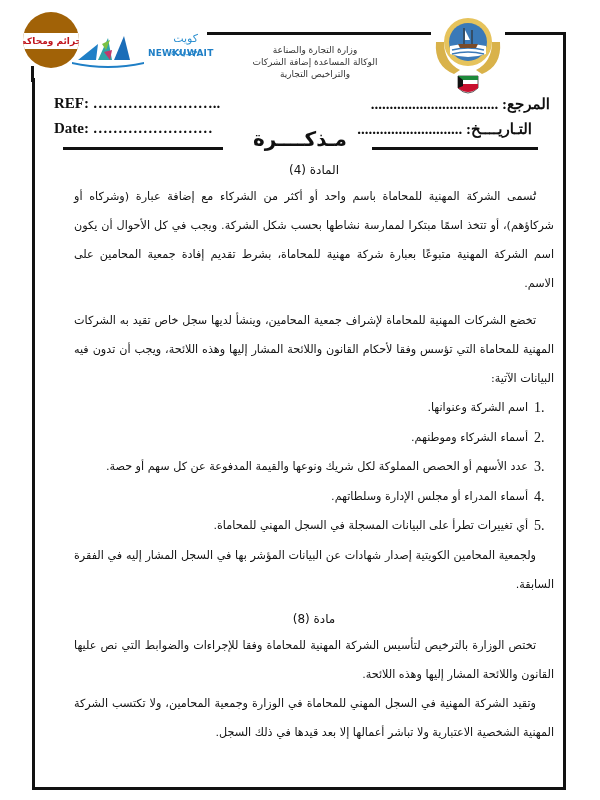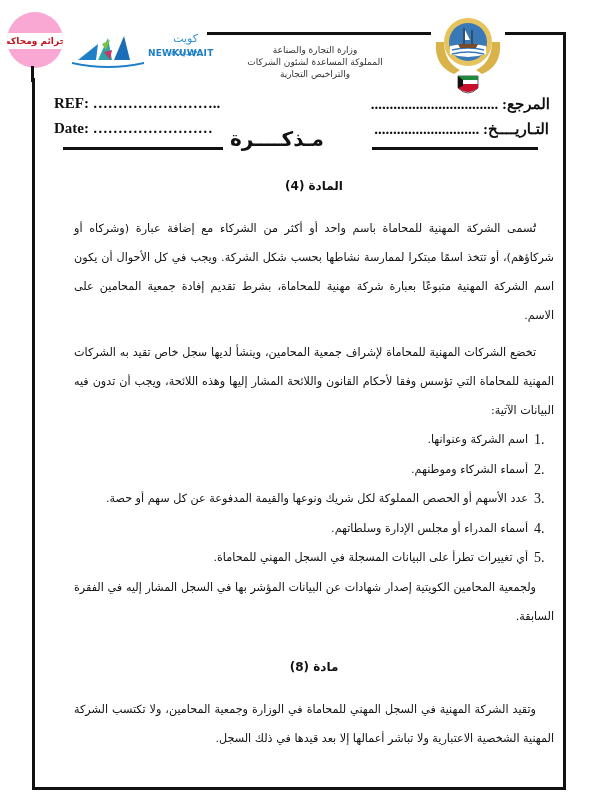--- a/index.html
+++ b/index.html
@@ -6,21 +6,21 @@
   body { width:600px; height:800px; background:#ffffff; position:relative; overflow:hidden; font-family:"DejaVu Sans", sans-serif; color:#111; }
 
   
   .frame-left { position:absolute; left:32px; top:78px; width:3px; height:712px; background:#111; }
   .frame-right { position:absolute; left:563px; top:33px; width:3px; height:757px; background:#111; }
   .frame-bottom { position:absolute; left:32px; top:787px; width:534px; height:3px; background:#111; }
   .frame-top-a { position:absolute; left:207px; top:32px; width:224px; height:3px; background:#111; }
   .frame-top-b { position:absolute; left:505px; top:32px; width:61px; height:3px; background:#111; }
 
   
-  .badge { position:absolute; left:7px; top:12px; width:56px; height:56px; border-radius:50%; background:#f9a8d4; overflow:hidden; }
+  .badge { position:absolute; left:23px; top:12px; width:56px; height:56px; border-radius:50%; background:#a16207; overflow:hidden; }
   .badge-band { position:absolute; left:0; top:21px; width:56px; height:16px; background:#fff; display:flex; align-items:center; justify-content:center; }
   .badge-text { font-size:9px; font-weight:bold; color:#c0141c; direction:rtl; white-space:nowrap; font-family:"DejaVu Sans", sans-serif; }
   .badge-stem { position:absolute; left:31px; top:66px; width:3px; height:16px; background:#111; }
 
   
   .nk-logo { position:absolute; left:68px; top:30px; width:130px; height:40px; }
   .nk-ar { position:absolute; left:98px; top:2px; font-size:11px; color:#2a8fd0; direction:rtl; font-family:"DejaVu Serif", serif; }
   .nk-en { position:absolute; left:80px; top:18px; font-size:9px; font-weight:bold; color:#1f7fc6; letter-spacing:0.2px; font-family:"DejaVu Sans", sans-serif; }
 
   
@@ -28,25 +28,25 @@
 
   
   .emblem { position:absolute; left:430px; top:12px; width:76px; height:86px; }
 
   
   .row-text { position:absolute; font-family:"Liberation Serif", serif; font-weight:bold; font-size:15px; white-space:nowrap; color:#111; }
   .ar-field { position:absolute; font-family:"Liberation Serif", serif; font-size:15px; font-weight:bold; white-space:nowrap; direction:rtl; color:#111; }
 
   
   .memo-rule { position:absolute; top:147px; height:3px; background:#111; }
-  .memo-title { position:absolute; left:230px; top:127px; width:140px; text-align:left; font-size:20px; font-weight:bold; direction:rtl; letter-spacing:6px; font-family:"DejaVu Sans", sans-serif; }
+  .memo-title { position:absolute; left:230px; top:127px; width:140px; text-align:center; font-size:20px; font-weight:bold; direction:rtl; letter-spacing:6px; font-family:"DejaVu Sans", sans-serif; }
 
   
   .body-wrap { position:absolute; left:74px; top:158px; width:480px; direction:rtl; font-family:"DejaVu Sans", sans-serif; font-size:11.2px; color:#111; }
-  .article-title { text-align:center; font-weight:bold; font-size:12px; margin:16px; height:24px; line-height:24px; }
+  .article-title { text-align:center; font-weight:normal; font-size:12px; margin:0; height:24px; line-height:24px; }
   .para { margin:0; line-height:29px; text-align:justify; text-indent:18px; }
   .list { margin:0; padding:0; list-style:none; }
   .list li { line-height:29.5px; display:flex; direction:rtl; }
   .list .num { font-family:"Liberation Serif", serif; font-size:14px; width:20px; margin-left:6px; direction:ltr; text-align:left; }
   .gap { height:8px; }
 </style>
 </head>
 <body>
 
 <div class="frame-left"></div>
@@ -70,21 +70,21 @@
     <path d="M36 22 L44 20 L42 30 Z" fill="#c0396b"></path>
     <path d="M34 14 L42 10 L38 20 Z" fill="#7ac143"></path>
     <path d="M4 32 Q40 40 76 32 L76 34 Q40 42 4 34 Z" fill="#1f7fc6"></path>
   </svg>
   <span class="nk-ar">كويت جديدة</span>
   <span class="nk-en">NEWKUWAIT</span>
 </div>
 
 <div class="ministry">
   <div>وزارة التجارة والصناعة</div>
-  <div>المملوكة المساعدة لشئون الشركات</div>
+  <div>الوكالة المساعدة إضافة الشركات</div>
   <div>والتراخيص التجارية</div>
 </div>
 
 <svg class="emblem" viewBox="0 0 76 86">
   <path d="M6 30 Q4 54 24 62 L30 58 Q14 50 14 30 Z" fill="#d9b24a"></path>
   <path d="M70 30 Q72 54 52 62 L46 58 Q62 50 62 30 Z" fill="#d9b24a"></path>
   <circle cx="38" cy="30" r="24" fill="#e6c35c"></circle>
   <circle cx="38" cy="30" r="19" fill="#3a79b8"></circle>
   <path d="M20 34 Q38 30 56 34 L56 42 Q38 48 20 42 Z" fill="#ffffff"></path>
   <path d="M22 38 Q38 34 54 38" stroke="#3a79b8" stroke-width="1.5" fill="none"></path>
@@ -104,21 +104,21 @@
 </div>
 <div class="row-text" style="left:54px; top:120px;">
   <span>Date:</span>
   <span>……………………</span>
 </div>
 
 <div class="ar-field" style="right:50px; top:95px;margin-left:30px;">
   <span>المرجع:</span>
   <span>..................................</span>
 </div>
-<div class="ar-field" style="right:51px; top:120px;">
+<div class="ar-field" style="right:68px; top:120px;">
   <span>التـاريــــخ:</span>
   <span>............................</span>
 </div>
 
 <div class="memo-rule" style="left:63px; width:160px;"></div>
 <div class="memo-title">مـذكــــرة</div>
 <div class="memo-rule" style="left:372px; width:166px;"></div>
 
 <div class="body-wrap">
 
@@ -153,15 +153,16 @@
           <span>أي تغييرات تطرأ على البيانات المسجلة في السجل المهني للمحاماة.</span>
         </li>
     </ul>
     <p class="para">ولجمعية المحامين الكويتية إصدار شهادات عن البيانات المؤشر بها في السجل المشار إليه في الفقرة السابقة.</p>
   </section>
 
   <div class="gap"></div>
 
   <section>
     <h3 class="article-title">مادة (8)</h3>
+    <p class="para">تختص الوزارة بالترخيص لتأسيس الشركة المهنية للمحاماة وفقا للإجراءات والضوابط التي نص عليها القانون واللائحة المشار إليها وهذه اللائحة.</p>
     <p class="para">وتقيد الشركة المهنية في السجل المهني للمحاماة في الوزارة وجمعية المحامين، ولا تكتسب الشركة المهنية الشخصية الاعتبارية ولا تباشر أعمالها إلا بعد قيدها في ذلك السجل.</p>
   </section>
 </div>
 
 </body></html>

